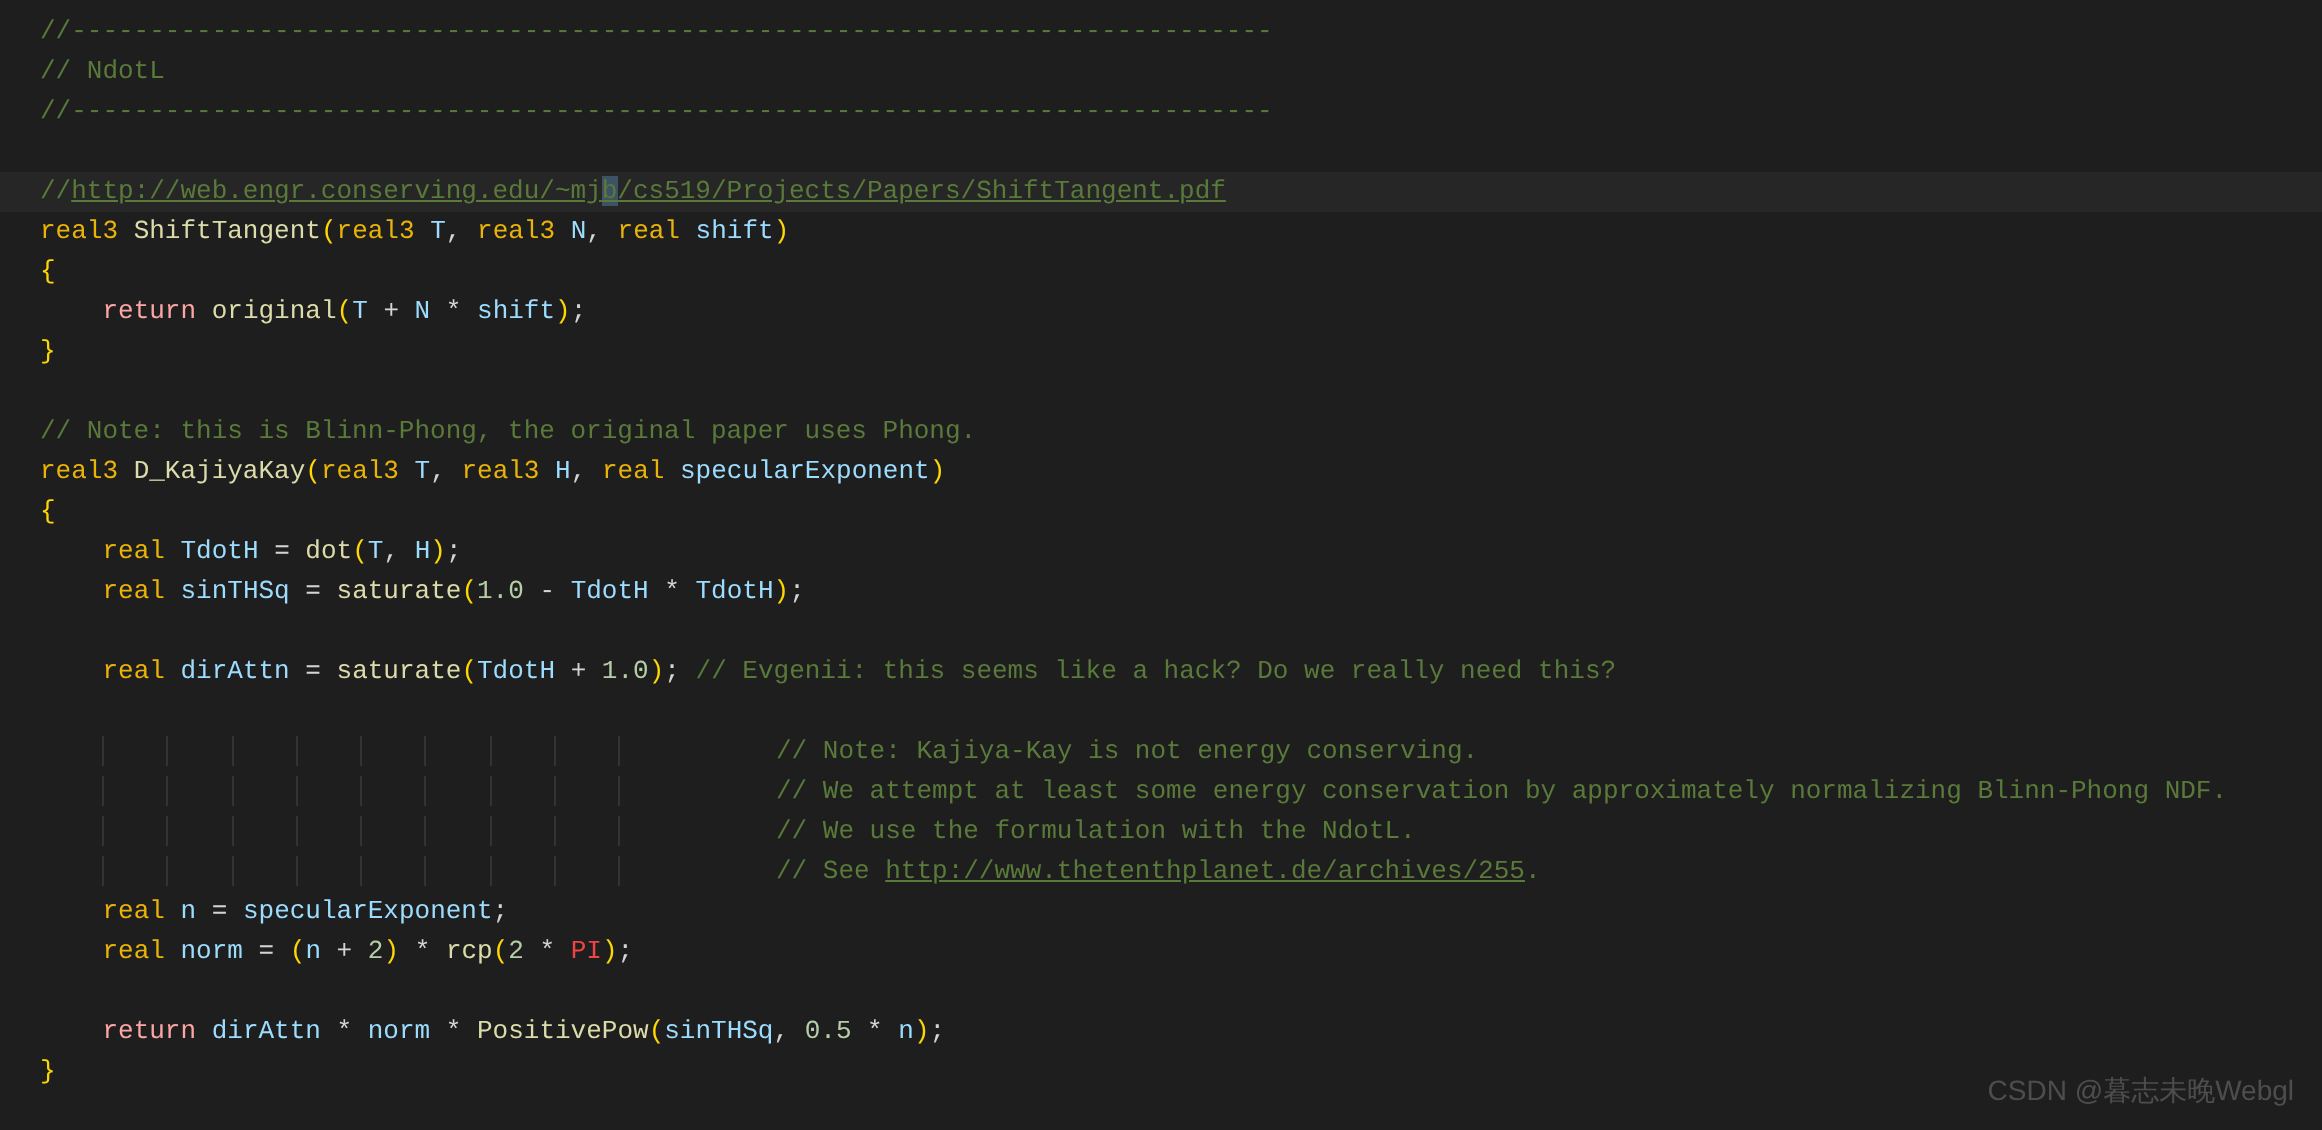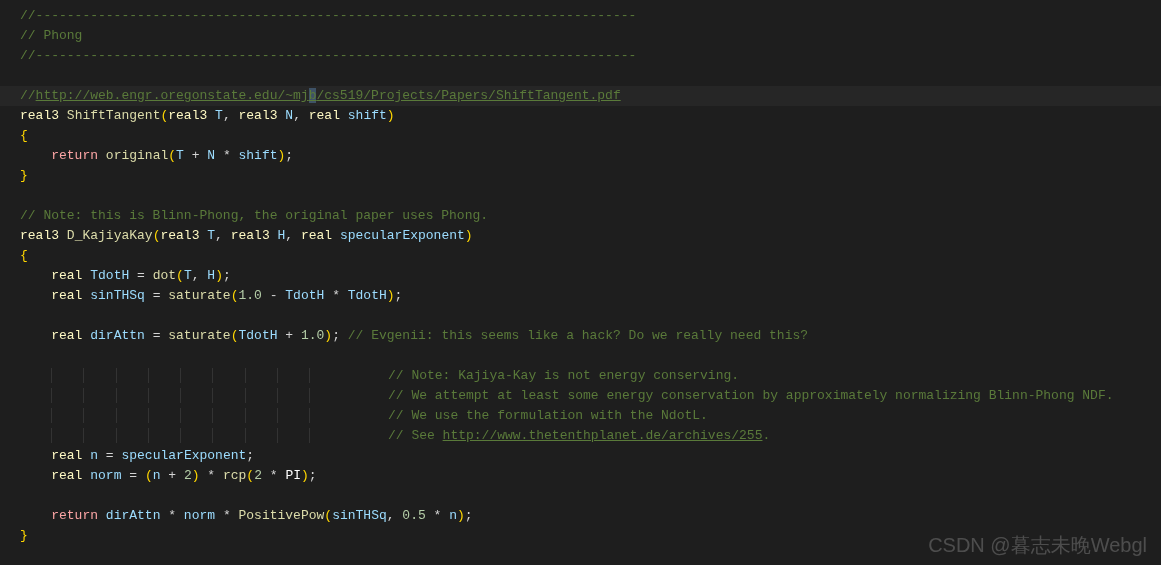--- a/index.html
+++ b/index.html
@@ -13,55 +13,55 @@
   height: 565px;
   overflow: hidden;
   padding: 6px 0;
 }
 .line {
   white-space: pre;
   padding-left: 20px;
 }
 .comment { color: #5a7a3a; }
 .comment-link { color: #5a7a3a; text-decoration: underline; }
-.type { color: #fef9c3; }
+.type { color: #eab308; }
 .funcname { color: #dcdcaa; }
 .keyword { color: #fca5a5; }
 .param { color: #9cdcfe; }
 .punct { color: #d4d4d4; }
 .brace { color: #ffd700; }
 .number { color: #b5cea8; }
-.const { color: #ffffff; }
+.const { color: #ef4444; }
 .highlight-line {
   background: rgba(255,255,255,0.04);
 }
 .sel {
   background: rgba(100,150,200,0.4);
 }
 .indent-guide {
   border-left: 1px solid #333;
 }
 .watermark {
   position: fixed;
   bottom: 10px;
   right: 14px;
   color: rgba(200,200,200,0.28);
   font-family: Arial, sans-serif;
-  font-size: 20px;
+  font-size: 14px;
   pointer-events: none;
 }
 </style>
 </head>
 <body>
 
 <div class="line"><span class="comment">//-----------------------------------------------------------------------------</span></div>
-<div class="line"><span class="comment">// Phong</span></div>
+<div class="line"><span class="comment">// NdotL</span></div>
 <div class="line"><span class="comment">//-----------------------------------------------------------------------------</span></div>
 <div class="line"> </div>
-<div class="line highlight-line"><span class="comment">//</span><span class="comment-link"><span>http://web.engr.oregonstate.edu/~mj</span><span class="sel">b</span><span>/cs519/Projects/Papers/ShiftTangent.pdf</span></span></div>
+<div class="line highlight-line"><span class="comment">//</span><span class="comment-link"><span>http://web.engr.conserving.edu/~mj</span><span class="sel">b</span><span>/cs519/Projects/Papers/ShiftTangent.pdf</span></span></div>
 <div class="line"><span class="type">real3</span> <span class="funcname">ShiftTangent</span><span class="brace">(</span><span class="type">real3</span> <span class="param">T</span><span class="punct">, </span><span class="type">real3</span> <span class="param">N</span><span class="punct">, </span><span class="type">real</span> <span class="param">shift</span><span class="brace">)</span></div>
 <div class="line"><span class="brace">{</span></div>
 <div class="line">    <span class="keyword">return</span> <span class="funcname">original</span><span class="brace">(</span><span class="param">T</span><span class="punct"> + </span><span class="param">N</span><span class="punct"> * </span><span class="param">shift</span><span class="brace">)</span><span class="punct">;</span></div>
 <div class="line"><span class="brace">}</span></div>
 <div class="line"> </div>
 <div class="line"><span class="comment">// Note: this is Blinn-Phong, the original paper uses Phong.</span></div>
 <div class="line"><span class="type">real3</span> <span class="funcname">D_KajiyaKay</span><span class="brace">(</span><span class="type">real3</span> <span class="param">T</span><span class="punct">, </span><span class="type">real3</span> <span class="param">H</span><span class="punct">, </span><span class="type">real</span> <span class="param">specularExponent</span><span class="brace">)</span></div>
 <div class="line"><span class="brace">{</span></div>
 <div class="line">    <span class="type">real</span> <span class="param">TdotH</span><span class="punct"> = </span><span class="funcname">dot</span><span class="brace">(</span><span class="param">T</span><span class="punct">, </span><span class="param">H</span><span class="brace">)</span><span class="punct">;</span></div>
 <div class="line">    <span class="type">real</span> <span class="param">sinTHSq</span><span class="punct"> = </span><span class="funcname">saturate</span><span class="brace">(</span><span class="number">1.0</span><span class="punct"> - </span><span class="param">TdotH</span><span class="punct"> * </span><span class="param">TdotH</span><span class="brace">)</span><span class="punct">;</span></div>

